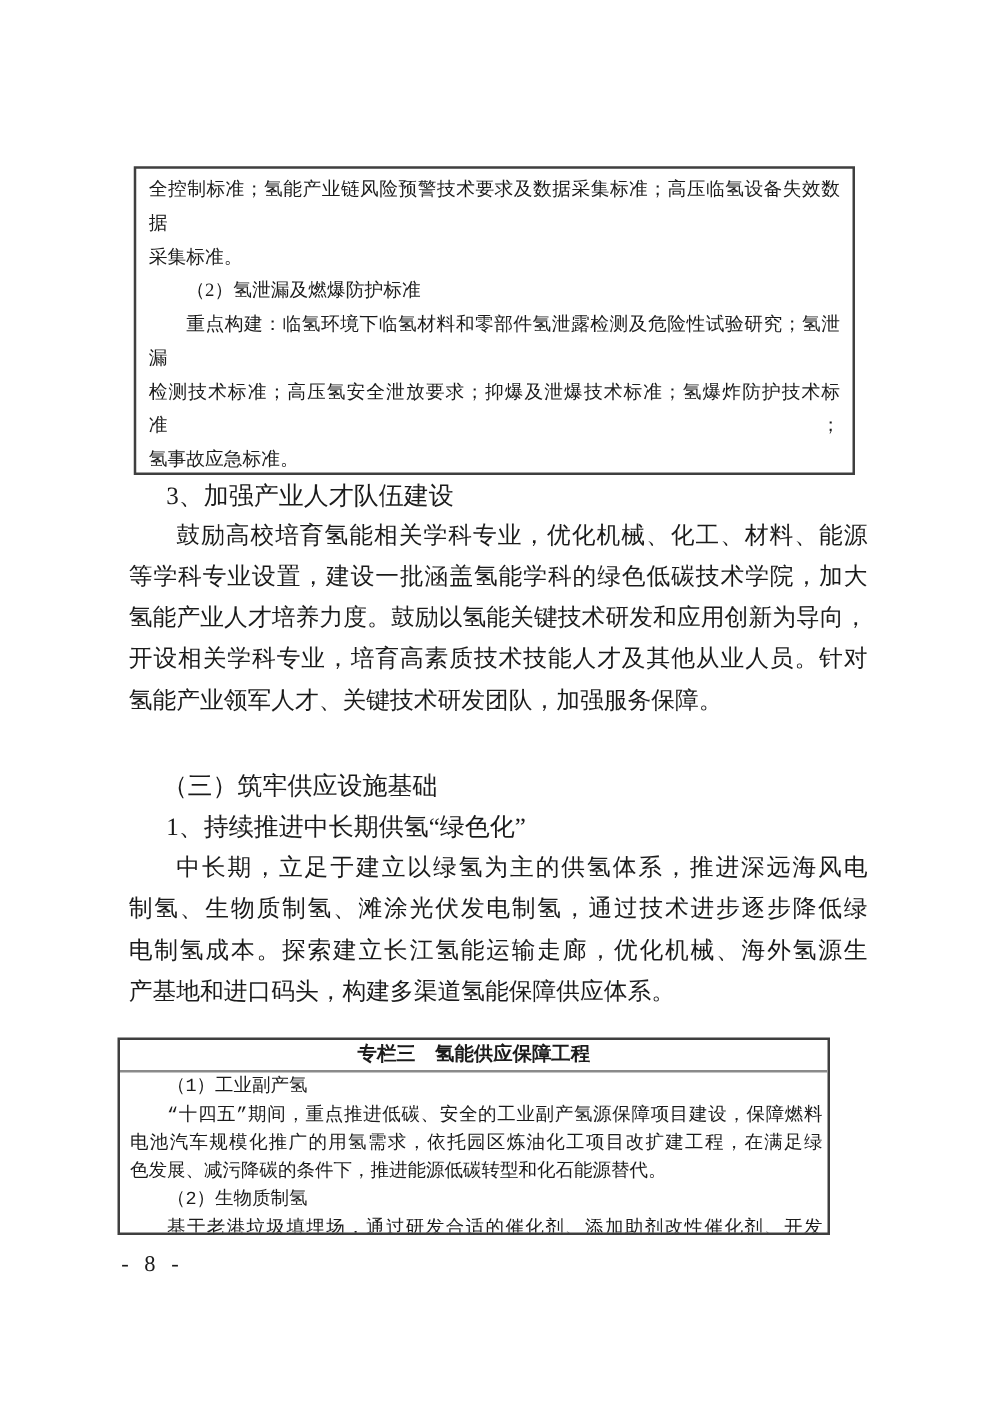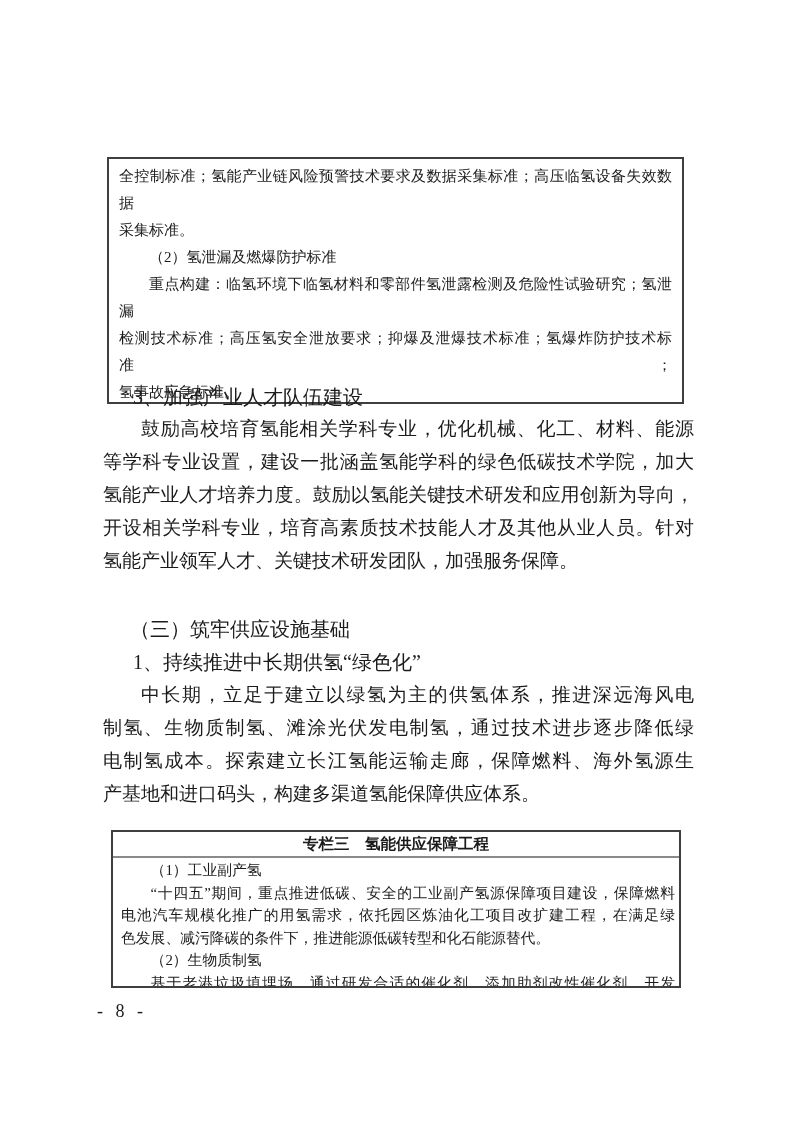--- a/index.html
+++ b/index.html
@@ -15,21 +15,20 @@
 
   
   .standards-box {
     position: absolute;
     left: 107px; top: 133px;
     width: 577px; height: 247px;
     border: 2px solid #3f3f3f;
     box-sizing: border-box;
     padding: 4px 10px 0 10px;
     overflow: hidden;
-    margin-top: 24px;
   }
   .standards-box .box-line {
     font-size: 15px;
     line-height: 27px;
     margin: 0;
     white-space: nowrap;
   }
 
   
   .line          { text-align: left; }
@@ -60,25 +59,26 @@
   }
   .heading-talent { top: 382px; }
   .para-talent    { top: 412px; }
   .heading-supply { top: 614px; }
   .heading-green  { top: 647px; }
   .para-green     { top: 678px; }
 
   
   .column-box {
     position: absolute;
-    left: 111px; top: 830px;
+    left: 94px; top: 830px;
     width: 570px; height: 158px;
     border: 2px solid #3f3f3f;
     box-sizing: border-box;
     overflow: hidden;
+    font-family: Liberation Mono, monospace;
   }
   .column-box-header {
     height: 24px;
     line-height: 24px;
     text-align: center;
     font-size: 15.5px;
     font-weight: bold;
     border-bottom: 2px solid #8a8a8a;
   }
   .column-box-body {
@@ -125,21 +125,21 @@
     <p class="para-line line">氢能产业领军人才、关键技术研发团队，加强服务保障。</p>
   </div>
 
   <div class="body-heading heading-supply">（三）筑牢供应设施基础</div>
 
   <div class="body-heading heading-green">1、持续推进中长期供氢“绿色化”</div>
 
   <div class="body-para para-green">
     <p class="para-line line indent stretch">中长期，立足于建立以绿氢为主的供氢体系，推进深远海风电</p>
     <p class="para-line line stretch">制氢、生物质制氢、滩涂光伏发电制氢，通过技术进步逐步降低绿</p>
-    <p class="para-line line stretch">电制氢成本。探索建立长江氢能运输走廊，保障燃料、海外氢源生</p>
+    <p class="para-line line stretch">电制氢成本。探索建立长江氢能运输走廊，优化机械、海外氢源生</p>
     <p class="para-line line">产基地和进口码头，构建多渠道氢能保障供应体系。</p>
   </div>
 
   <div class="column-box">
     <div class="column-box-header">专栏三　氢能供应保障工程</div>
     <div class="column-box-body">
       <p class="box-line line indent">（1）工业副产氢</p>
       <p class="box-line line indent stretch">“十四五”期间，重点推进低碳、安全的工业副产氢源保障项目建设，保障燃料</p>
       <p class="box-line line stretch">电池汽车规模化推广的用氢需求，依托园区炼油化工项目改扩建工程，在满足绿</p>
       <p class="box-line line">色发展、减污降碳的条件下，推进能源低碳转型和化石能源替代。</p>

